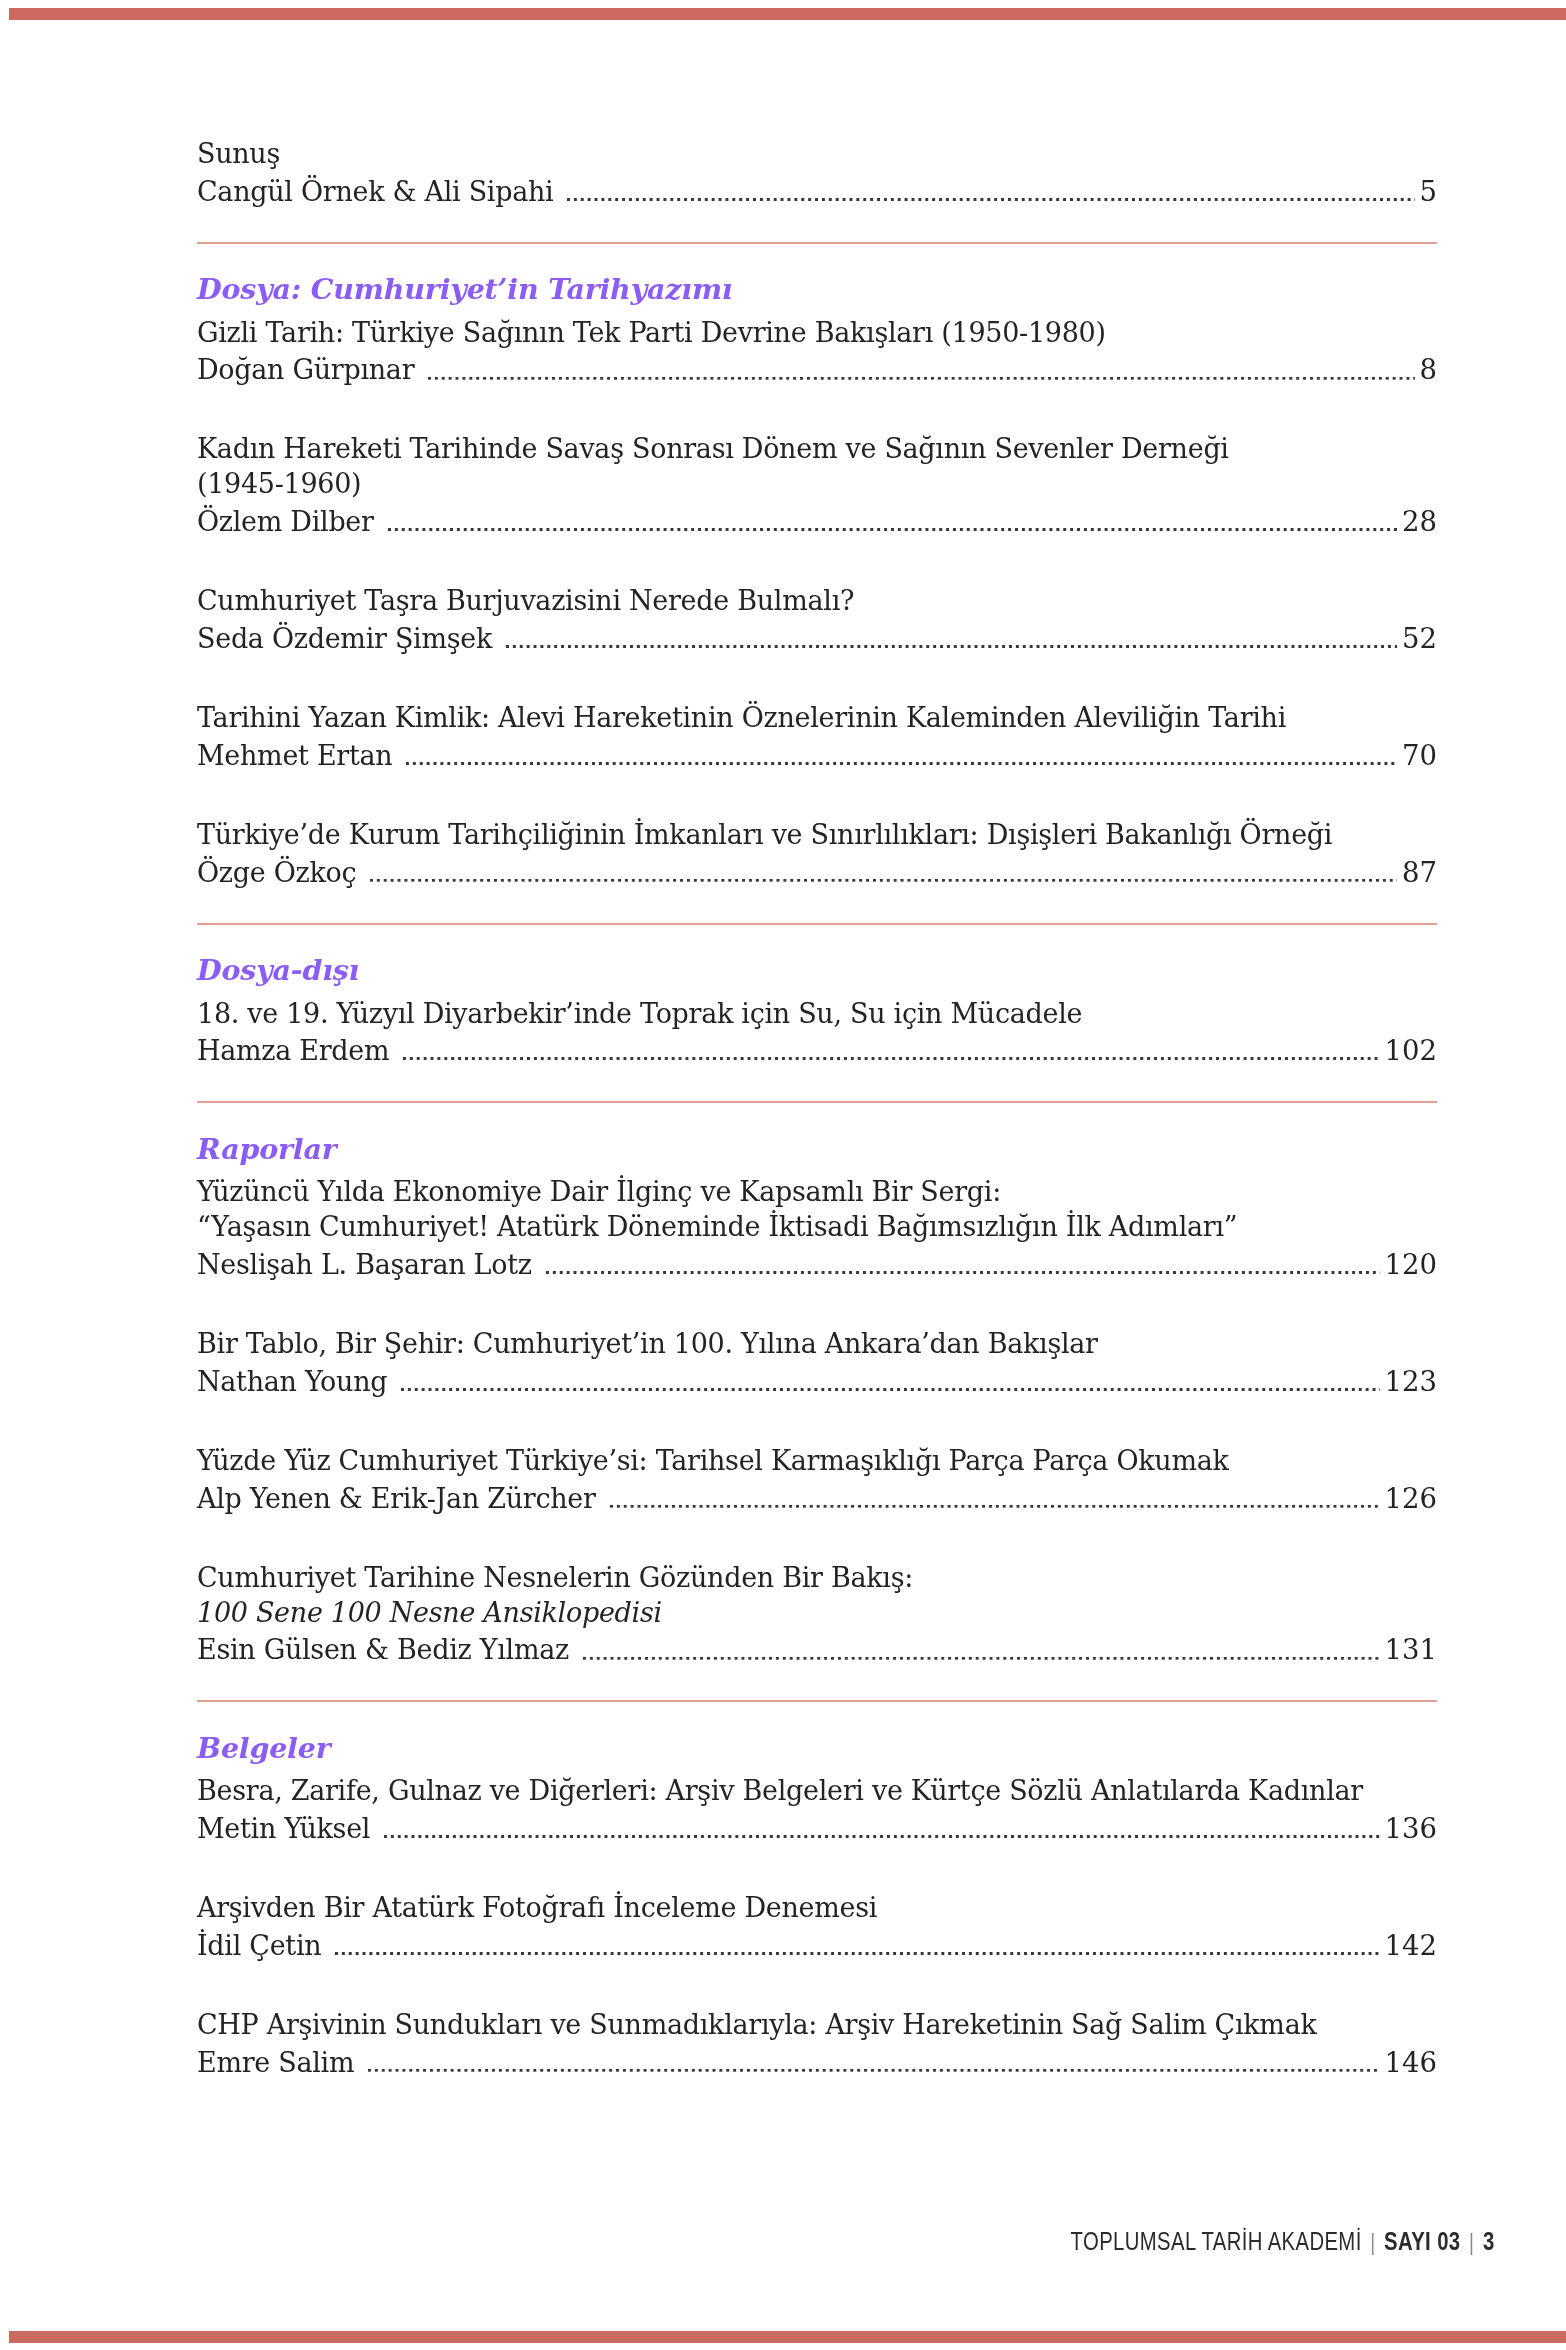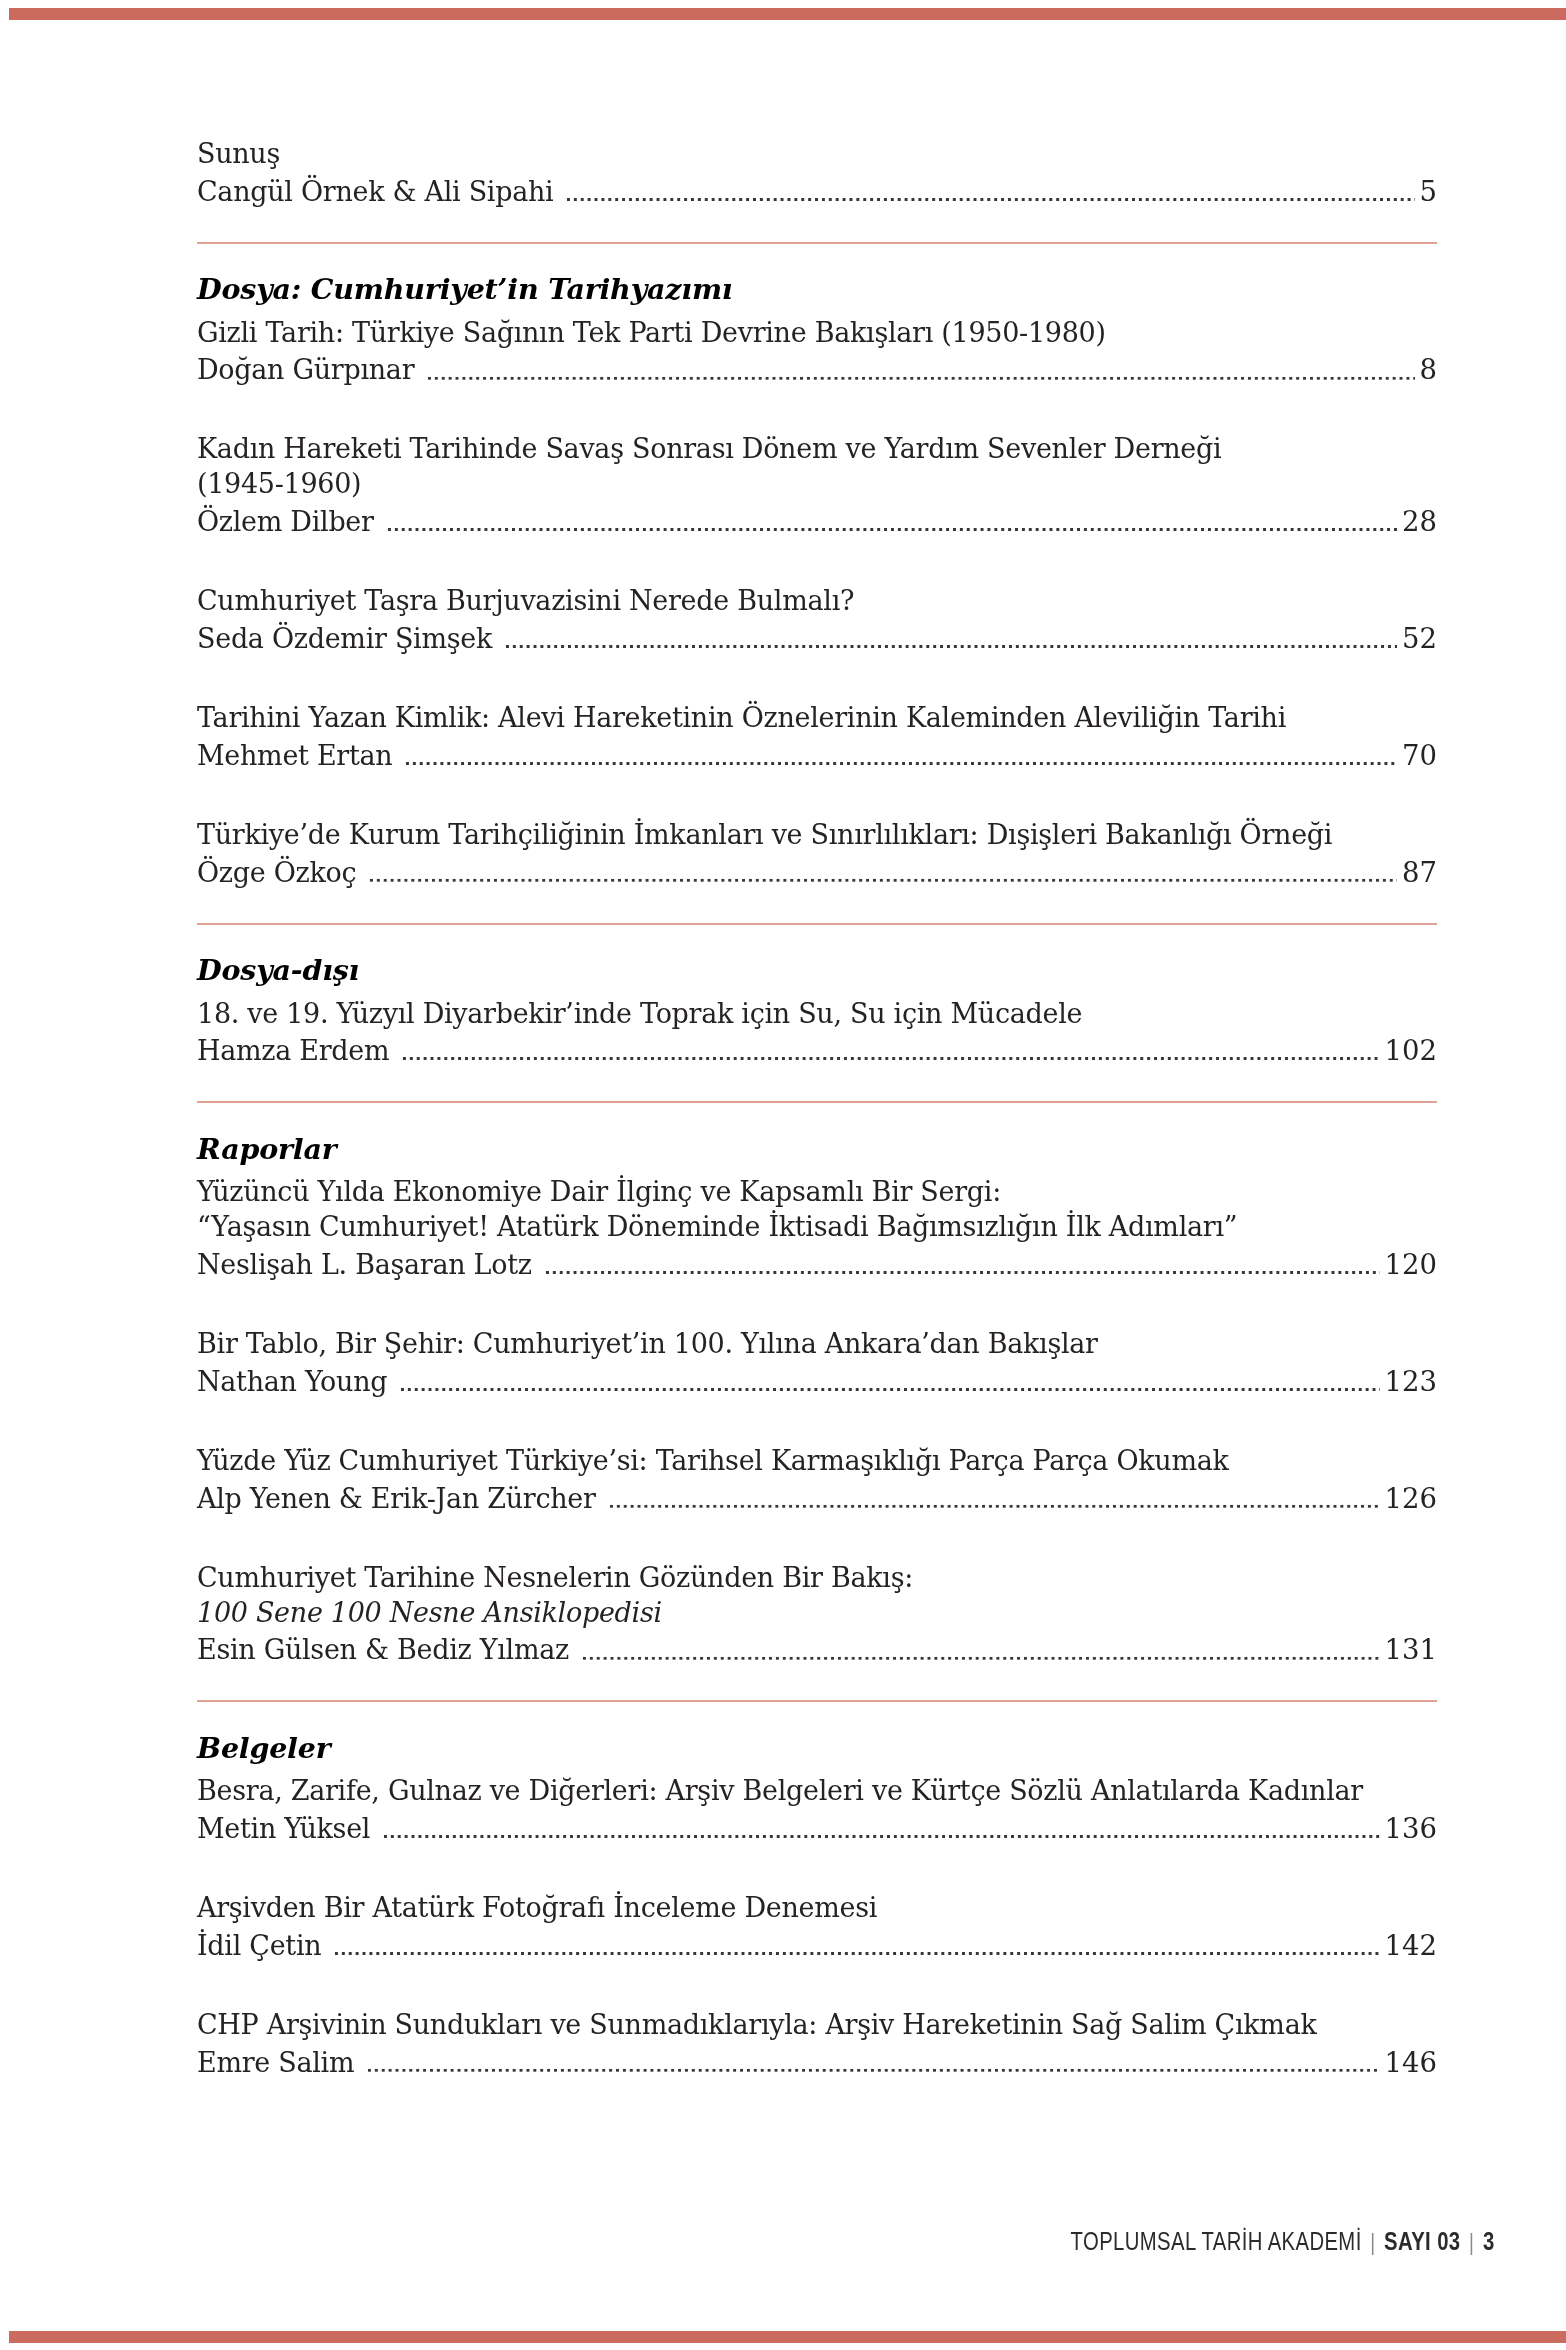--- a/index.html
+++ b/index.html
@@ -33,21 +33,21 @@
   .rule {
     border: 0;
     border-top: 2.8px solid #e0a094;
     margin: 33px 0 27.5px 0;
     width: 100%;
   }
   .heading {
     font-size: 28.5px;
     font-weight: bold;
     font-style: italic;
-    color: #000000;
+    color: #8b5cf6;
     margin: 0 0 6.4px 0;
     line-height: 37px;
     letter-spacing: -0.2px;
   }
   .entry { margin: 0; }
   .entry + .entry { margin-top: 44px; }
   .title-line {
     font-size: 27px;
     line-height: 35px;
     letter-spacing: -0.3px;
@@ -133,21 +133,21 @@
 </div>
     <div class="author-row">
       <span class="author">Doğan Gürpınar</span>
       <span class="leader"></span>
       <span class="pagenum">8</span>
     </div>
   </article>
 
   <article class="entry">
     <div class="titles">
-  <div class="title-line">Kadın Hareketi Tarihinde Savaş Sonrası Dönem ve Yardım Sevenler Derneği</div>
+  <div class="title-line">Kadın Hareketi Tarihinde Savaş Sonrası Dönem ve Sağının Sevenler Derneği</div>
 
   <div class="title-line">(1945-1960)</div>
 </div>
     <div class="author-row">
       <span class="author">Özlem Dilber</span>
       <span class="leader"></span>
       <span class="pagenum">28</span>
     </div>
   </article>
 

